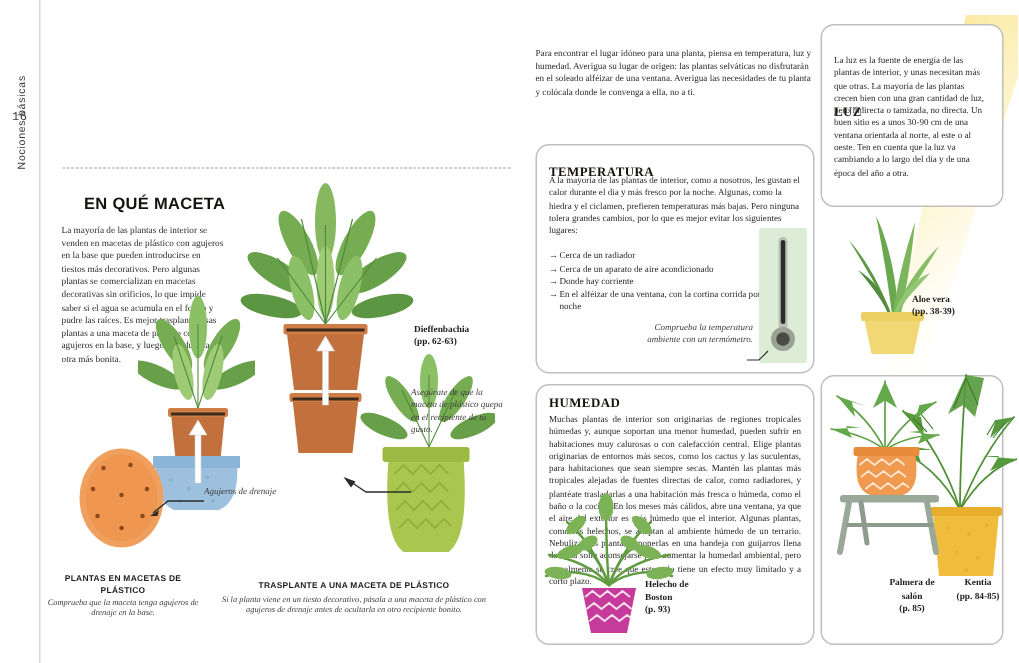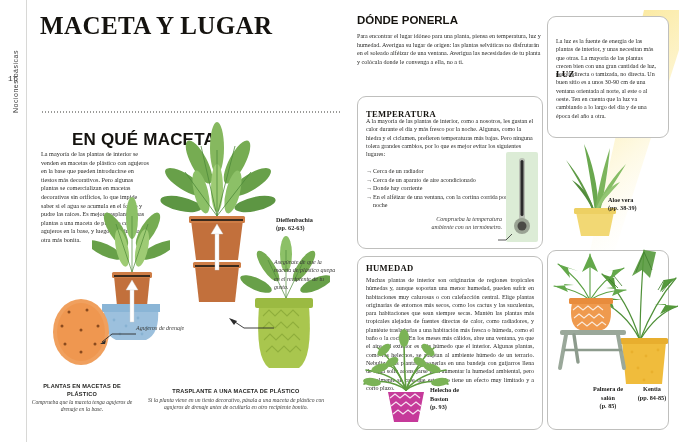--- a/index.html
+++ b/index.html
@@ -47,21 +47,21 @@
   .dotted-rule {
     position:absolute; left:41px; top:111px; width:300px; height:2px;
     background-image: radial-gradient(#9a9a98 45%, transparent 46%);
     background-size: 3px 2px; background-repeat: repeat-x;
   }
   .sec-head {
     position:absolute;
     font-family:"Liberation Sans", sans-serif;
     font-weight:700; letter-spacing:.2px; color:#15130f;
   }
-  #h-maceta { left:51px; top:130px; font-size:17px;padding-left:21px; }
+  #h-maceta { left:35px; top:130px; font-size:11px;padding-left:21px; }
   .body-sm {
     position:absolute; left:41px; top:150px; width:108px;
     font-size:6.2px; line-height:8.6px; color:#2a2a28; text-align:left;
   }
 
   
   .ill { position:absolute; }
 
   .callout {
     position:absolute;
@@ -122,21 +122,20 @@
 </style>
 </head>
 <body>
 
 <div class="page">
 
   <div class="margin-rule"></div>
   <div class="folio">16</div>
   <div class="running-head">Nociones básicas</div>
 
-  <div class="title">MACETA Y LUGAR</div>
   <div class="dotted-rule"></div>
   <div class="sec-head" id="h-maceta">EN QUÉ MACETA</div>
   <div class="body-sm">La mayoría de las plantas de interior se venden en macetas de plástico con agujeros en la base que pueden introducirse en tiestos más decorativos. Pero algunas plantas se comercializan en macetas decorativas sin orificios, lo que impide saber si el agua se acumula en el fondo y pudre las raíces. Es mejor trasplantar esas plantas a una maceta de plástico con agujeros en la base, y luego introducirla en otra más bonita.</div>
 
   <svg class="ill" style="left:155px; top:120px;" width="125" height="190" viewBox="0 0 125 190">
     <g fill="#6fa64f">
       <ellipse cx="62" cy="28" rx="7" ry="26" fill="#86b85f"></ellipse>
       <ellipse cx="44" cy="42" rx="8" ry="24" transform="rotate(-28 44 42)" fill="#76ac52"></ellipse>
       <ellipse cx="82" cy="42" rx="8" ry="24" transform="rotate(28 82 42)" fill="#76ac52"></ellipse>
       <ellipse cx="30" cy="62" rx="8" ry="23" transform="rotate(-58 30 62)" fill="#68a049"></ellipse>
@@ -261,21 +260,20 @@
     <div>Dieffenbachia</div>
     <div>(pp. 62-63)</div>
   </div>
 
   <div class="cap-head" style="left:28px; top:383px; width:108px;">PLANTAS EN MACETAS DE PLÁSTICO</div>
   <div class="cap-body" style="left:28px; top:399px; width:108px;">Comprueba que la maceta tenga agujeros de drenaje en la base.</div>
 
   <div class="cap-head" style="left:134px; top:388px; width:204px;">TRASPLANTE A UNA MACETA DE PLÁSTICO</div>
   <div class="cap-body" style="left:144px; top:397px; width:184px;">Si la planta viene en un tiesto decorativo, pásala a una maceta de plástico con agujeros de drenaje antes de ocultarla en otro recipiente bonito.</div>
 
-  <div id="h-donde">DÓNDE PONERLA</div>
   <div class="col2-intro">Para encontrar el lugar idóneo para una planta, piensa en temperatura, luz y humedad. Averigua su lugar de origen: las plantas selváticas no disfrutarán en el soleado alféizar de una ventana. Averigua las necesidades de tu planta y colócala donde le convenga a ella, no a ti.</div>
 
   <div class="card" style="left:357px; top:96px; width:186px; height:153px;"></div>
   <div class="card-title" style="left:366px; top:109px;">TEMPERATURA</div>
   <div class="card-body" style="left:366px; top:117px; width:168px;">A la mayoría de las plantas de interior, como a nosotros, les gustan el calor durante el día y más fresco por la noche. Algunas, como la hiedra y el ciclamen, prefieren temperaturas más bajas. Pero ninguna tolera grandes cambios, por lo que es mejor evitar los siguientes lugares:</div>
   <div class="arrow-list" style="left:366px; top:167px; width:150px;">
     <div>Cerca de un radiador</div>
     <div>Cerca de un aparato de aire acondicionado</div>
     <div>Donde hay corriente</div>
     <div>En el alféizar de una ventana, con la cortina corrida por la noche</div>

